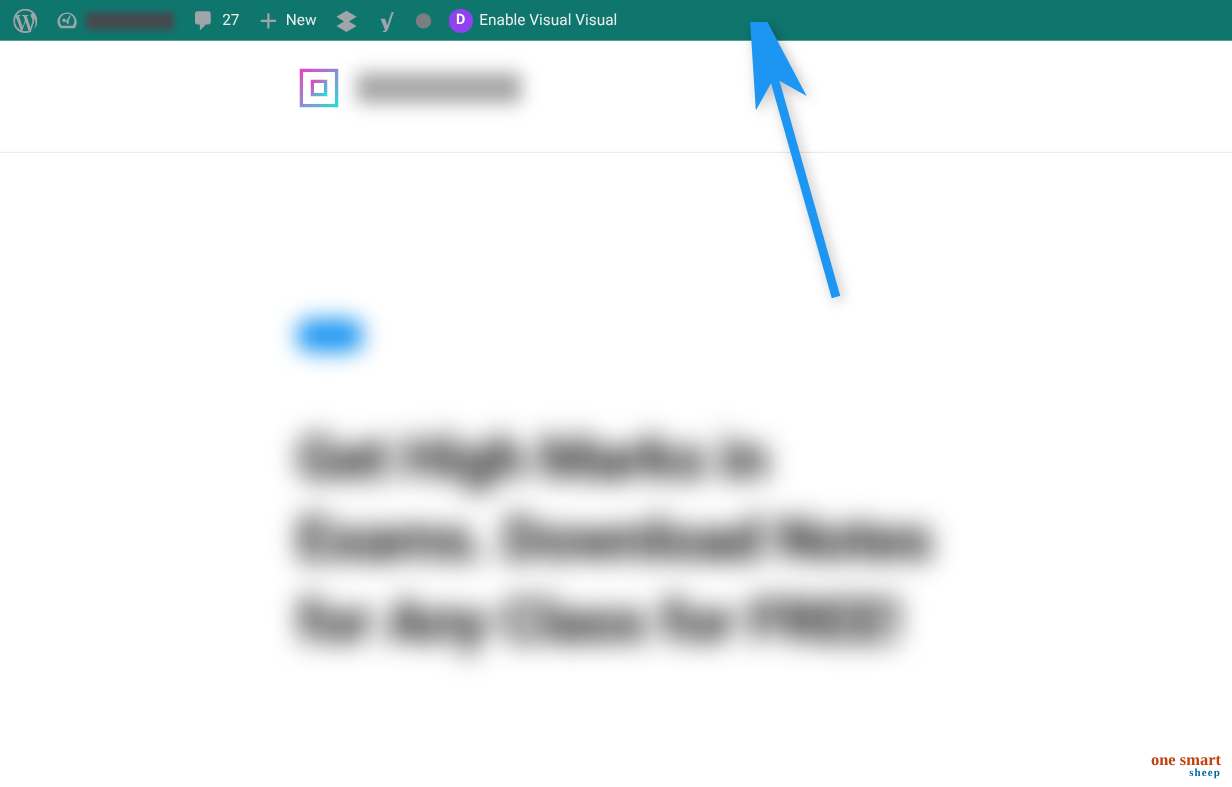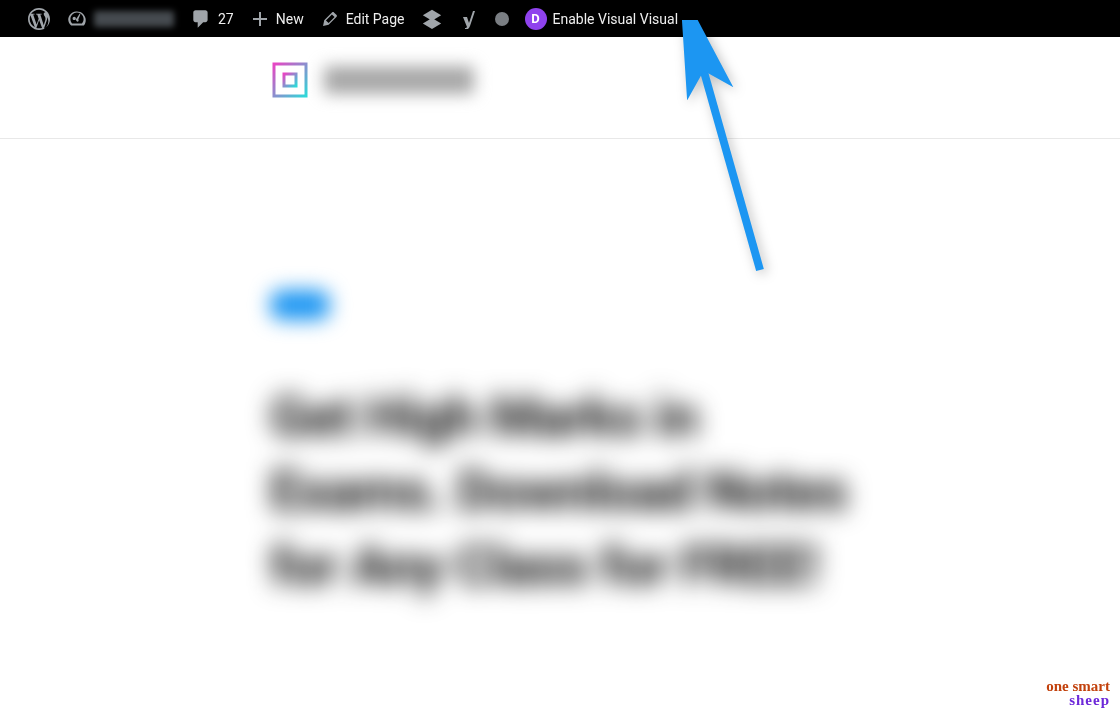--- a/index.html
+++ b/index.html
@@ -7,24 +7,24 @@
       width: 1120px;
       height: 715px;
       background: #ffffff;
       font-family: -apple-system, BlinkMacSystemFont, "Segoe UI", Roboto, sans-serif;
       position: relative;
       overflow: hidden;
     }
     .adminbar {
       width: 100%;
       height: 37px;
-      background: #000000;
+      background: #0f766e;
       display: flex;
       align-items: center;
-      padding: 0 20px;
+      padding: 0 4px;
       color: #eee;
       font-size: 14px;
     }
     .ab-item {
       display: flex;
       align-items: center;
       padding: 0 8px;
       height: 100%;
       cursor: pointer;
       gap: 6px;
@@ -108,21 +108,21 @@
     .watermark {
       position: absolute;
       bottom: 8px; right: 10px;
       font-family: "Comic Sans MS", cursive;
       font-size: 15px;
       font-weight: bold;
       line-height: 0.9;
       text-align: right;
     }
     .wm-top { color: #c2410c; }
-    .wm-bot { color: #6d28d9; font-size: 15px; letter-spacing: 1px; text-align: right; }
+    .wm-bot { color: #0369a1; font-size: 10px; letter-spacing: 1px; text-align: right; }
   </style>
 </head>
 <body>
 
 <div class="adminbar">
   <div class="ab-item">
     <span class="ab-icon">
       <svg width="22" height="22" viewBox="0 0 20 20">
           <path d="M10 0C4.5 0 0 4.5 0 10s4.5 10 10 10 10-4.5 10-10S15.5 0 10 0zM1.5 10c0-1.2.3-2.4.7-3.4l4 11C3.6 16.1 1.5 13.3 1.5 10zm8.5 8.5c-.8 0-1.6-.1-2.4-.3l2.5-7.4 2.6 7.2c0 .1.1.1.1.2-.9.2-1.8.3-2.8.3zm1.2-12.5c.5 0 1-.1 1-.1.5 0 .4-.7-.1-.7 0 0-1.4.1-2.3.1-.8 0-2.2-.1-2.2-.1-.5 0-.5.7-.1.7 0 0 .4.1.9.1l1.3 3.7L7.8 15 4.7 6c.5 0 1-.1 1-.1.5 0 .4-.7-.1-.7 0 0-1.4.1-2.3.1h-.5C4.3 3 6.9 1.5 10 1.5c2.3 0 4.3.9 5.9 2.3h-.1c-.9 0-1.5.8-1.5 1.6 0 .7.4 1.4.9 2.1.3.6.7 1.3.7 2.4 0 .7-.3 1.6-.7 2.8l-.9 2.9-3.1-9.6zm6.3 2.1c.6 1.2 1 2.5 1 4 0 3.1-1.7 5.9-4.2 7.3l2.6-7.5c.5-1.2.6-2.2.6-3.1v-.7z"></path>
         </svg>
@@ -144,28 +144,20 @@
     </span>
     <span>27</span>
   </div>
   <div class="ab-item">
     <span class="ab-icon">
       <svg width="20" height="20" viewBox="0 0 20 20">
           <path d="M17 9v2h-6v6H9v-6H3V9h6V3h2v6h6z"></path>
         </svg>
     </span>
     <span>New</span>
-  </div>
-  <div class="ab-item">
-    <span class="ab-icon">
-      <svg width="20" height="20" viewBox="0 0 20 20">
-          <path d="M13.89 3.39l2.71 2.72c.46.46.42 1.24.03 1.64l-8.01 8.02-5.56 1.16 1.16-5.58 8.01-8.02c.4-.39 1.18-.43 1.64.03l.02.03zm-2.01 2.01l-5.98 5.98 2.71 2.72 5.98-5.98-2.71-2.72z"></path>
-        </svg>
-    </span>
-    <span>Edit Page</span>
   </div>
   <div class="ab-item">
     <span class="ab-icon">
       <svg width="22" height="22" viewBox="0 0 24 24">
           <path d="M12 2L2 8l10 6 10-6-10-6zm0 9L2 17l10 6 10-6-10-6z" fill="#a0a5aa"></path>
         </svg>
     </span>
   </div>
   <div class="ab-item">
     <span class="ab-icon">

